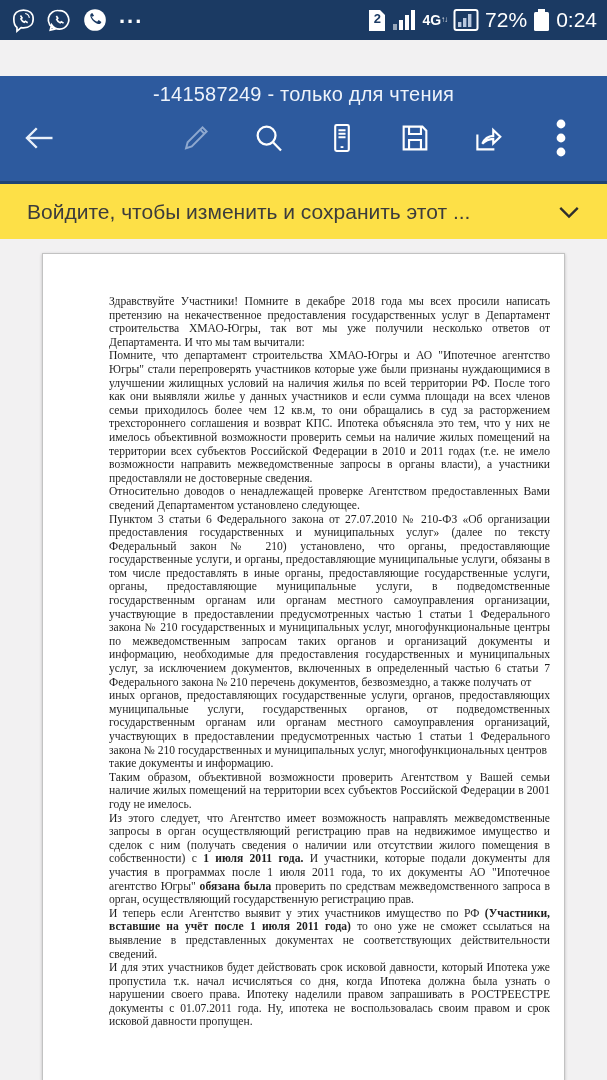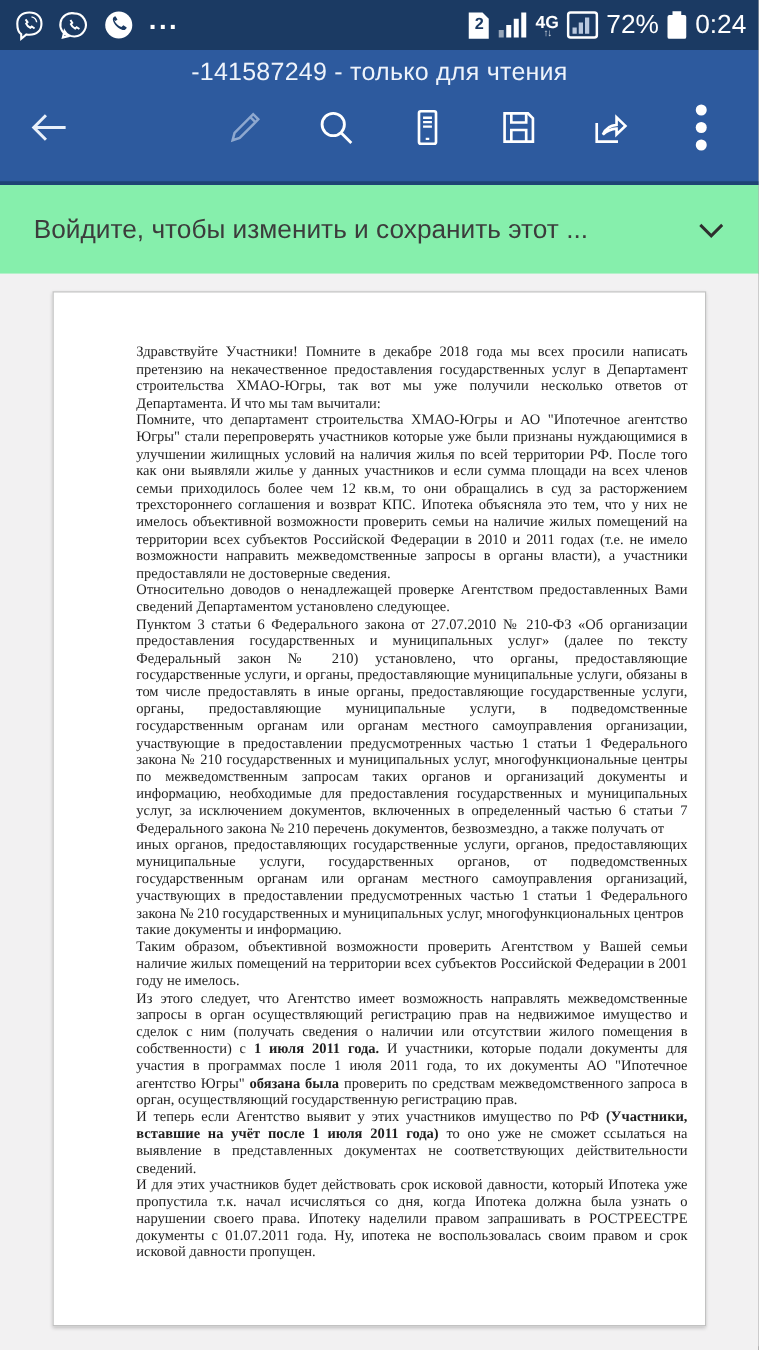--- a/index.html
+++ b/index.html
@@ -13,37 +13,37 @@
     height:40px;background:#1b3a63;display:flex;align-items:center;
     padding:0 10px;color:#fff;box-sizing:border-box;
   }
   .sb-left{display:flex;align-items:center;gap:9px;}
   .sb-icon{display:inline-flex;align-items:center;justify-content:center;}
   .sb-more{font-size:22px;font-weight:bold;letter-spacing:2px;line-height:10px;margin-left:2px;transform:translateY(-4px);}
   .sb-right{margin-left:auto;display:flex;align-items:center;gap:6px;}
   .sim{position:relative;display:inline-flex;}
   .sim-num{position:absolute;left:0;top:2px;width:100%;text-align:center;
     font-size:13px;font-weight:bold;color:#1b3a63;font-style:normal;}
-  .net{display:inline-flex;flex-direction:column;align-items:center;line-height:1;}
+  .net{display:inline-flex;align-items:center;line-height:1;}
   .net i{font-style:normal;font-size:14px;font-weight:bold;}
   .net .arrows{font-size:8px;letter-spacing:-1px;opacity:.85;margin-top:-1px;}
   .sb-text{font-size:21px;}
   .sb-time{font-size:21px;margin-left:0;}
   
   .app-header{background:#2d5a9e;height:108px;box-sizing:border-box;
     border-bottom:3px solid #1e4474;}
   .doc-title{color:#eef3fb;font-size:20px;text-align:center;padding-top:7px;
-    letter-spacing:.2px;}
+    letter-spacing:.2px;margin-top:36px;}
   .toolbar{display:flex;align-items:center;height:66px;padding:0 0 0 19px;box-sizing:border-box;}
   .tb-btn{width:40px;height:44px;display:flex;align-items:center;justify-content:center;
     background:none;border:none;padding:0;cursor:pointer;}
   .tb-group{margin-left:auto;display:flex;align-items:center;gap:33px;padding-right:26px;}
   
   .banner{
-    height:71px;background:#86efac;display:flex;align-items:center;
+    height:55px;background:#fde047;display:flex;align-items:center;
     padding:0 24px 0 27px;box-sizing:border-box;cursor:pointer;
   }
   .banner-text{color:#3c3c3c;font-size:21px;white-space:nowrap;overflow:hidden;}
   .banner-chevron{margin-left:auto;display:flex;}
   
   .doc-area{height:858px;box-sizing:border-box;padding-top:14px;
     display:flex;justify-content:center;background:#f2f1f2;}
   .page{
     width:523px;height:828px;background:#fff;border:1px solid #c2c2c2;
     box-shadow:0 1px 3px rgba(0,0,0,.22);box-sizing:border-box;

